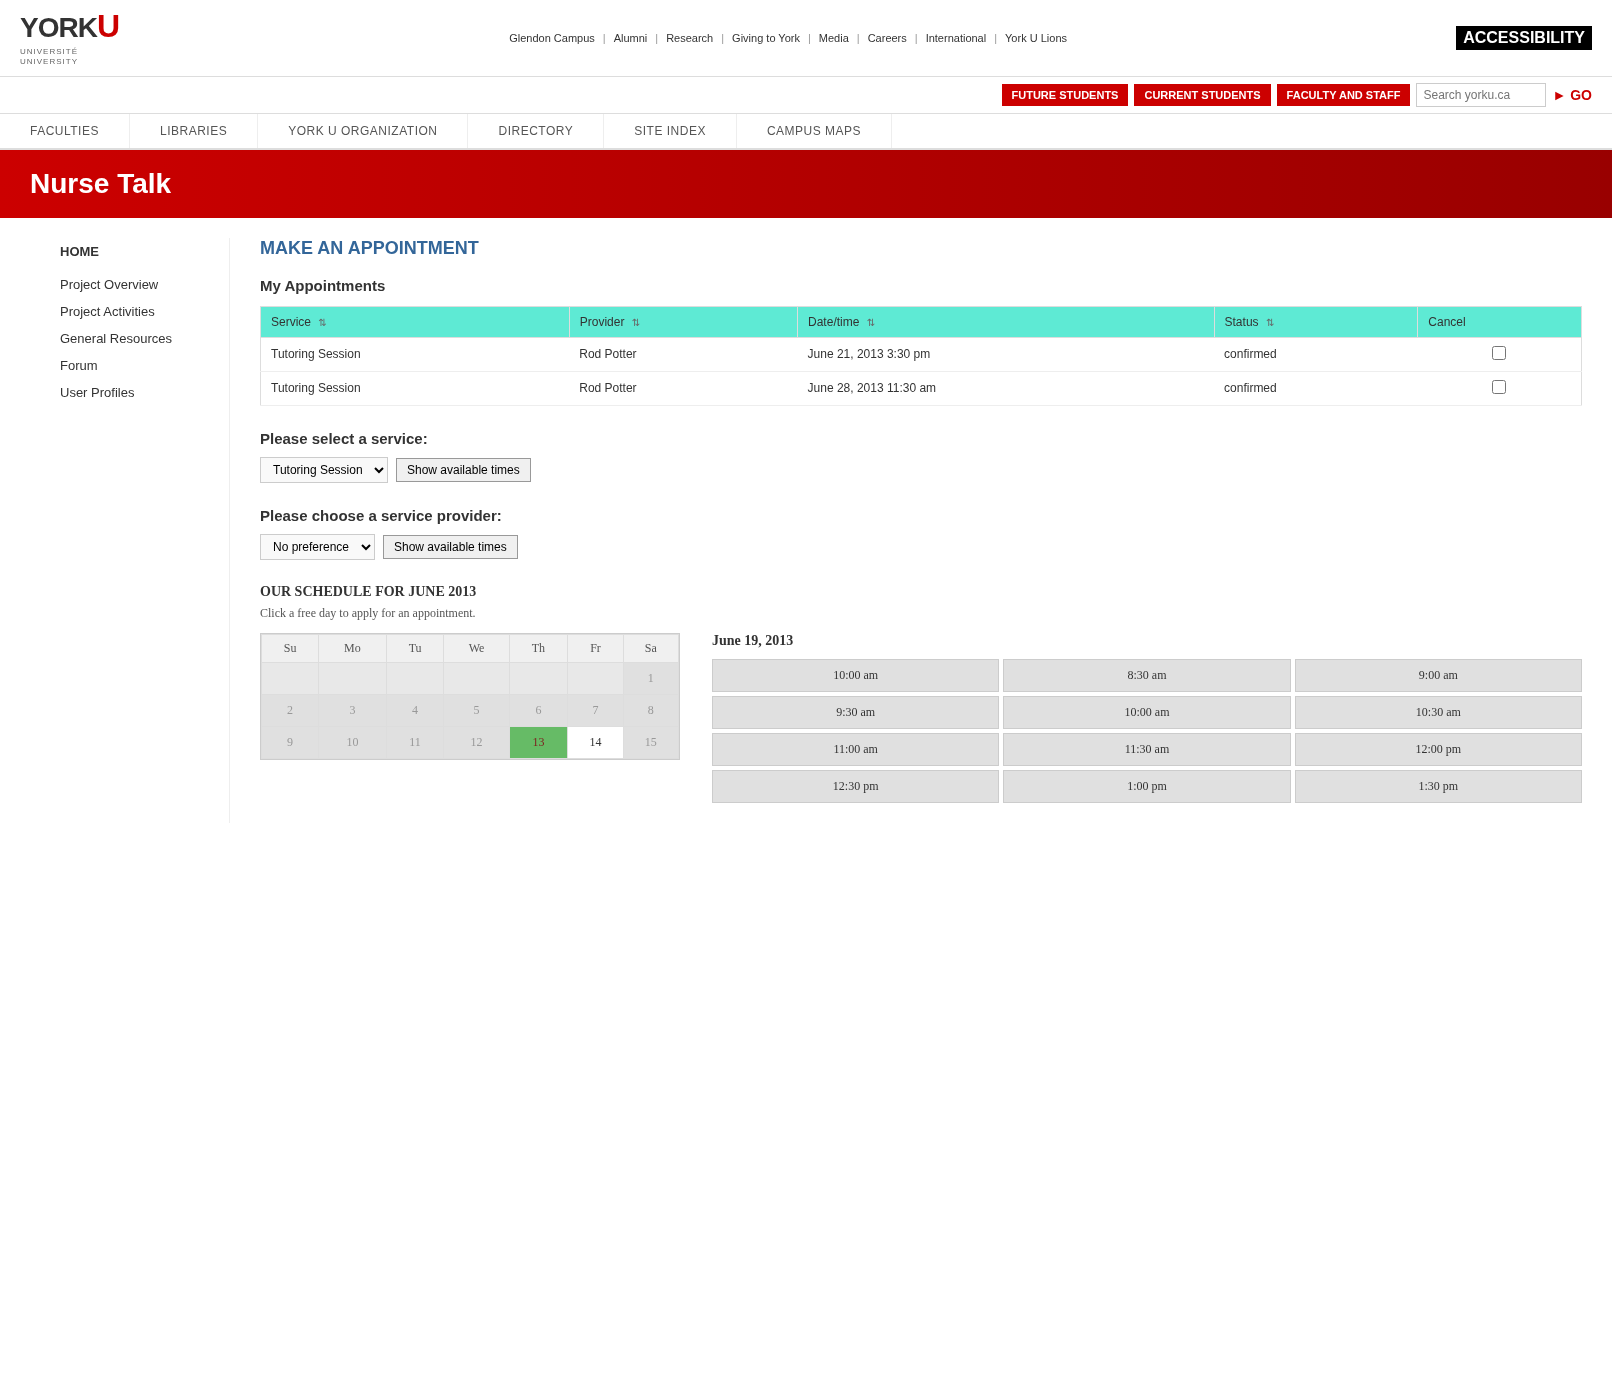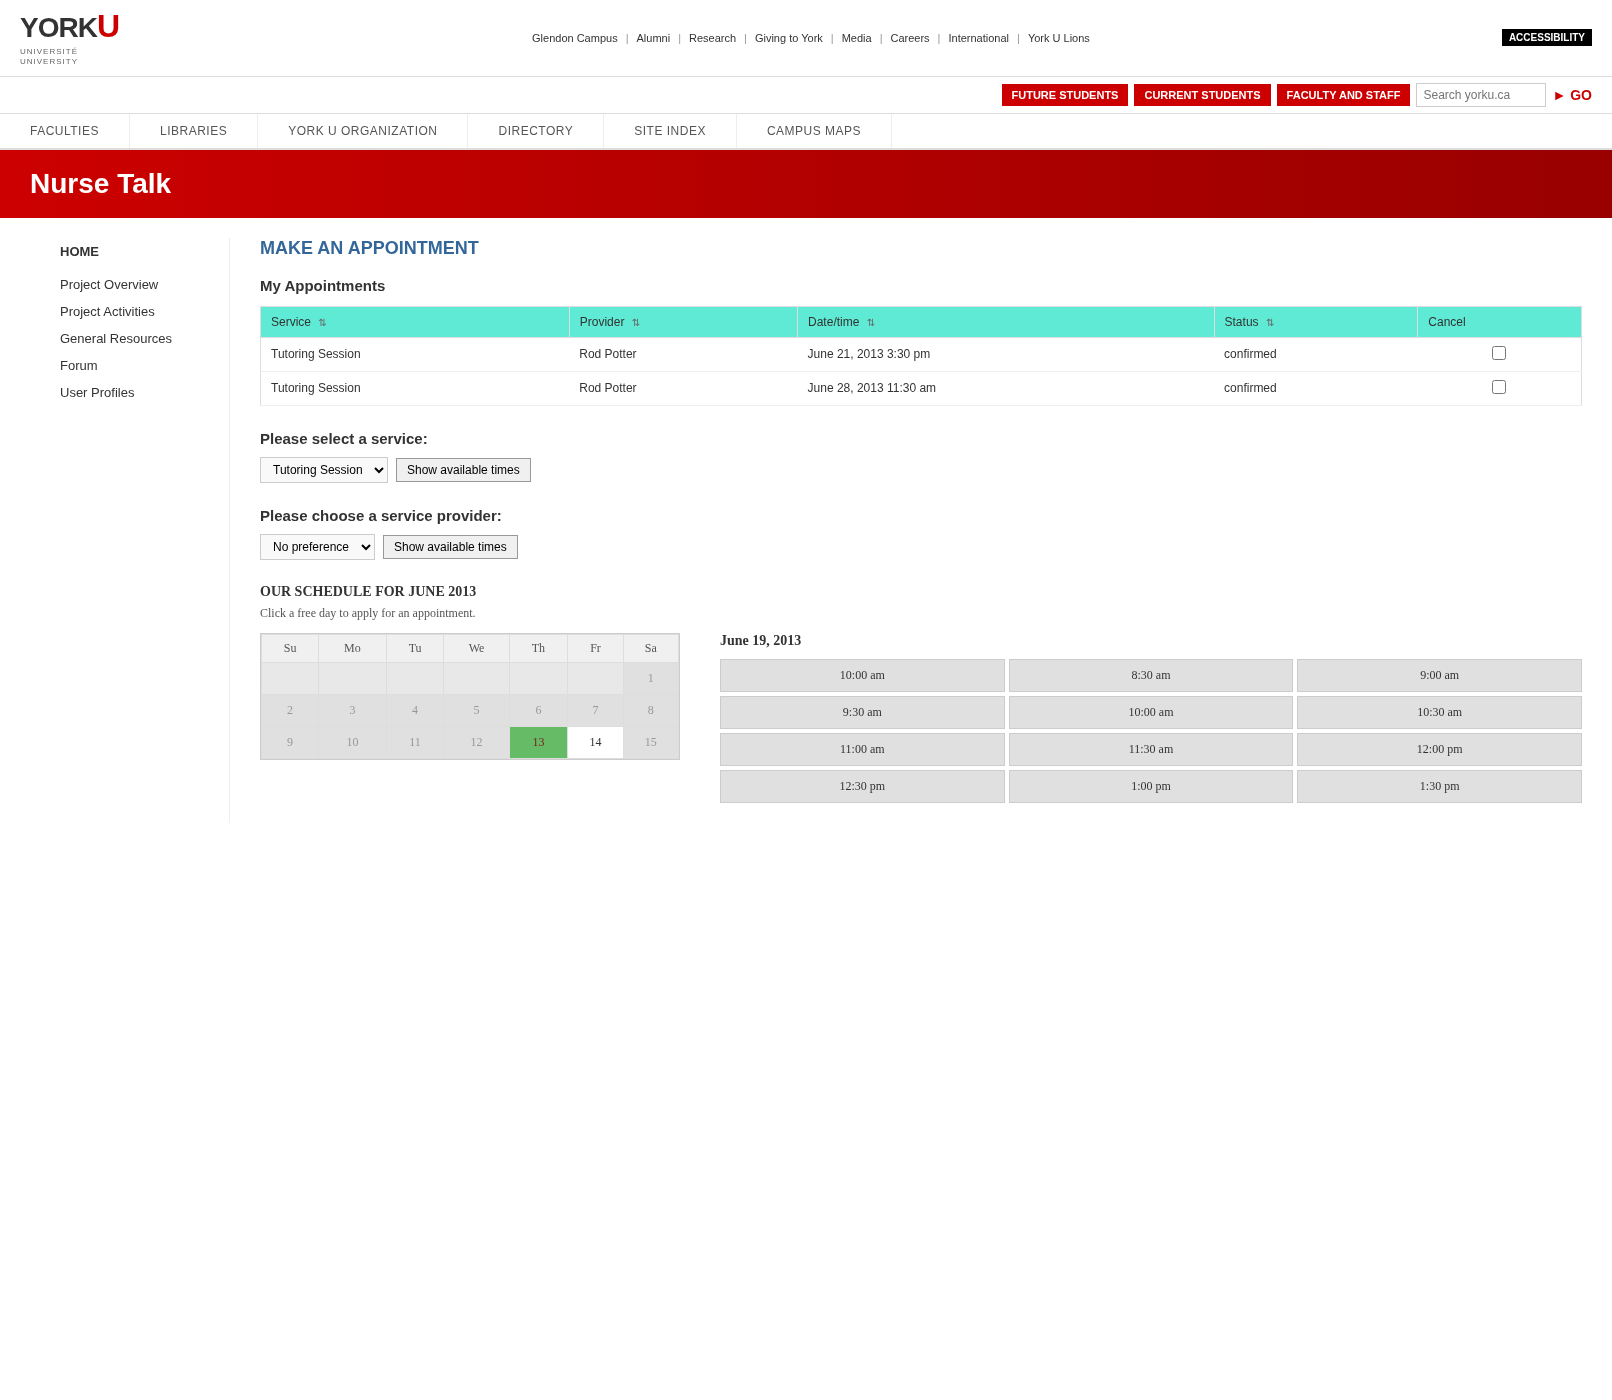--- a/index.html
+++ b/index.html
@@ -7,21 +7,21 @@
 
     
     .top-bar { background: #fff; border-bottom: 1px solid #ddd; padding: 8px 20px; display: flex; justify-content: space-between; align-items: center; }
     .logo { display: flex; align-items: center; }
     .logo-text { font-size: 28px; font-weight: bold; color: #333; letter-spacing: -1px; }
     .logo-u { color: #cc0000; font-size: 32px; font-weight: bold; }
     .logo-subtitle { font-size: 8px; color: #666; letter-spacing: 1px; line-height: 1.3; margin-top: 2px; }
     .top-nav-links { font-size: 11px; color: #333; display: flex; gap: 8px; align-items: center; flex: 1; justify-content: center; }
     .top-nav-links span { cursor: pointer; }
     .top-nav-sep { color: #999; }
-    .accessibility-btn { background: #000; color: #fff; font-size: 10px; font-weight: bold; padding: 2px 6px; border: 1px solid #000; cursor: pointer; }
+    .accessibility-btn { background: #000; color: #fff; font-size: 16px; font-weight: bold; padding: 2px 6px; border: 1px solid #000; cursor: pointer; }
 
     
     .second-row { background: #fff; padding: 6px 20px 6px; display: flex; justify-content: flex-end; align-items: center; gap: 6px; border-bottom: 1px solid #ddd; }
     .nav-btn { color: #fff; font-size: 11px; font-weight: bold; padding: 5px 10px; cursor: pointer; border: none; }
     .btn-red { background: #cc0000; }
     .btn-red2 { background: #cc0000; }
     .search-box { border: 1px solid #ccc; padding: 4px 6px; font-size: 12px; width: 130px; }
     .go-btn { background: #fff; border: none; cursor: pointer; color: #cc0000; font-size: 14px; font-weight: bold; }
 
     
@@ -62,21 +62,21 @@
 
     
     .provider-section { margin-bottom: 24px; }
 
     
     .schedule-section { margin-bottom: 20px; font-family: Liberation Serif, serif; }
     .schedule-title { font-size: 14px; font-weight: bold; text-transform: uppercase; margin-bottom: 6px; color: #333; }
     .schedule-subtitle { font-size: 12px; color: #555; margin-bottom: 12px; }
 
     
-    .cal-time-wrapper { display: flex; gap: 40px; align-items: flex-start; }
+    .cal-time-wrapper { display: flex; gap: 32px; align-items: flex-start; }
 
     
     .calendar { border: 1px solid #ccc; width: 420px; }
     .calendar table { width: 100%; border-collapse: collapse; }
     .calendar th { background: #f0f0f0; text-align: center; padding: 6px 4px; font-size: 12px; font-weight: normal; color: #555; border: 1px solid #ddd; }
     .calendar td { text-align: center; padding: 8px 4px; font-size: 12px; border: 1px solid #ddd; color: #333; cursor: pointer; }
     .calendar td:empty { background: #f9f9f9; }
     .calendar td.gray { background: #e0e0e0; color: #999; cursor: default; }
     .calendar td.empty-cell { background: #e8e8e8; cursor: default; }
     .calendar td.green { background: #66bb66; color: #7f1d1d; }

